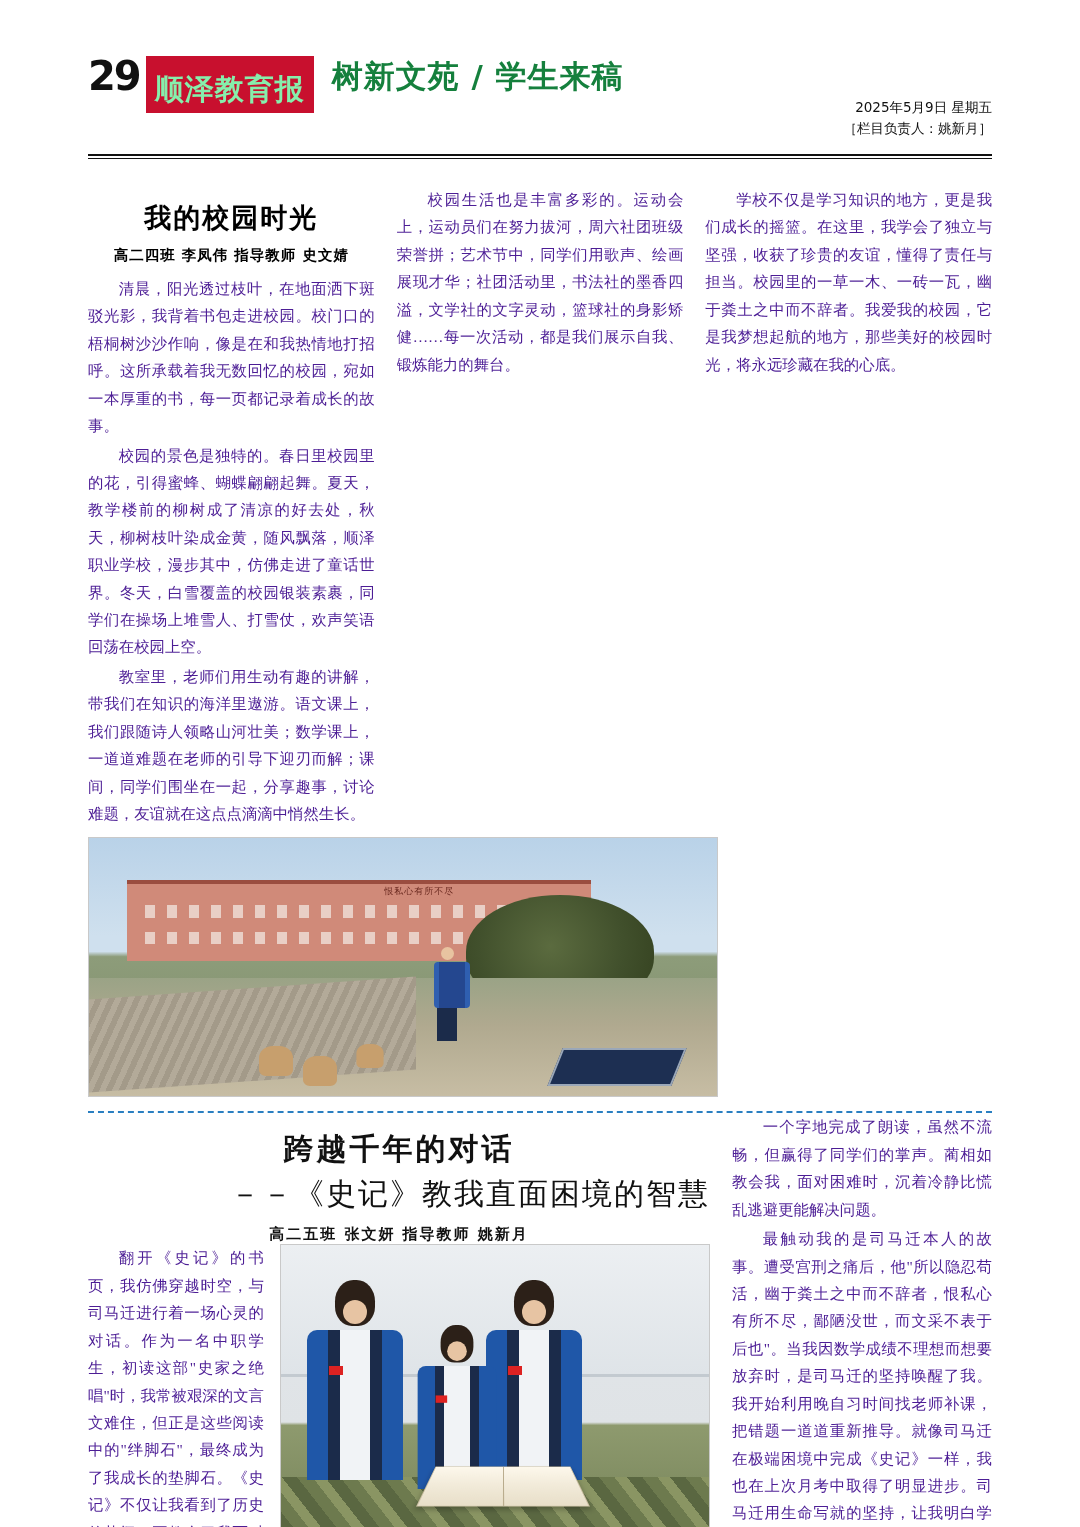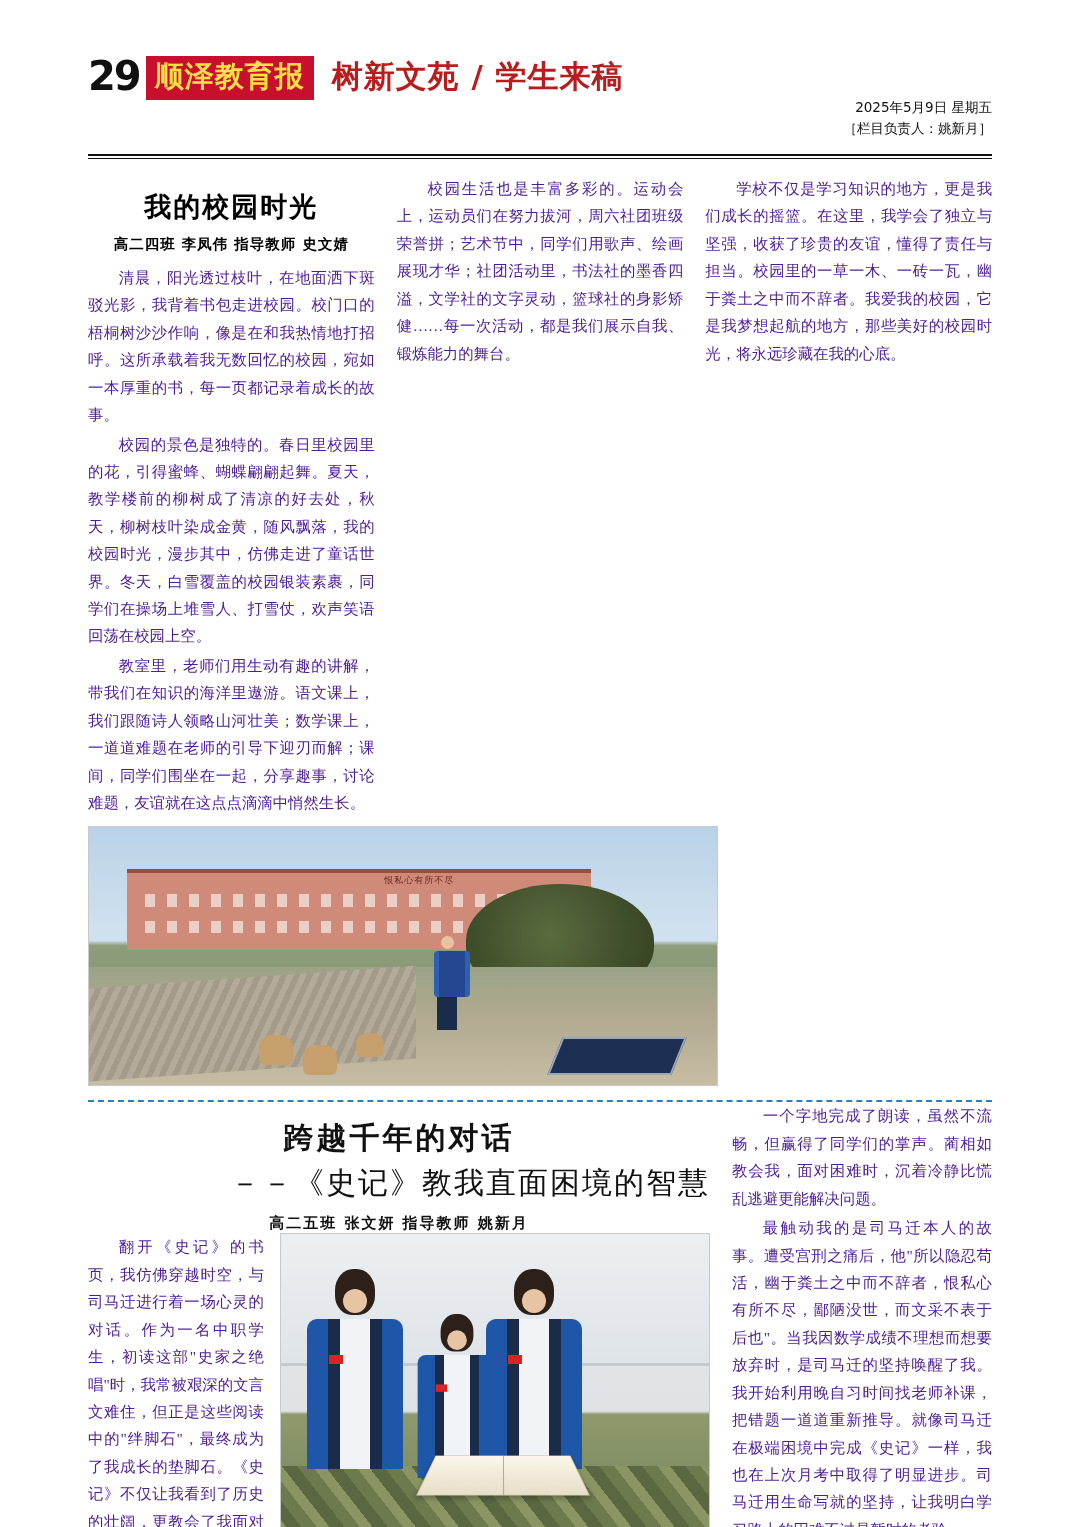--- a/index.html
+++ b/index.html
@@ -35,35 +35,35 @@
     font-family: "DejaVu Sans", sans-serif;
     font-weight: bold;
     font-size: 40px;
     color: #111;
     line-height: 1;
     margin-right: 6px;
     letter-spacing: -2px;
   }
   .paper-name {
     background: #c8102e;
-    color: #fde047;
+    color: #86efac;
     font-family: "DejaVu Sans", sans-serif;
     font-weight: bold;
     font-size: 29px;
     line-height: 1;
-    padding: 6px 9px 9px 9px;
+    padding: 19px 9px 9px 9px;
     letter-spacing: 1px;
   }
   .section-title {
     font-family: "DejaVu Sans", sans-serif;
     font-weight: bold;
     font-size: 31px;
     margin-left: 18px;
     letter-spacing: 1px;
-    color: #b91c1c;
+    color: #15803d;
   }
   .masthead-right {
     position: absolute;
     right: 0;
     bottom: 8px;
     text-align: right;
     font-family: "DejaVu Sans", sans-serif;
     font-size: 13.5px;
     color: #111;
     line-height: 1.6;
@@ -79,21 +79,21 @@
     margin: 2px 0 0 0;
   }
 
   
   .article {
     position: relative;
   }
   .cols3 {
     display: flex;
     gap: 22px;
-    margin-top: 16px;
+    margin-top: 27px;
   }
   .col {
     flex: 1 1 0;
     min-width: 0;
   }
 
   h1.headline {
     text-align: center;
     font-family: "DejaVu Sans", sans-serif;
     font-weight: bold;
@@ -356,21 +356,21 @@
   <hr class="rule-thick">
   <hr class="rule-thin">
 
   <div class="article">
     <div class="cols3">
 
       <div class="col">
         <h1 class="headline">我的校园时光</h1>
         <div class="byline">高二四班  李凤伟  指导教师  史文婧</div>
         <p class="body">清晨，阳光透过枝叶，在地面洒下斑驳光影，我背着书包走进校园。校门口的梧桐树沙沙作响，像是在和我热情地打招呼。这所承载着我无数回忆的校园，宛如一本厚重的书，每一页都记录着成长的故事。</p>
-        <p class="body">校园的景色是独特的。春日里校园里的花，引得蜜蜂、蝴蝶翩翩起舞。夏天，教学楼前的柳树成了清凉的好去处，秋天，柳树枝叶染成金黄，随风飘落，我的校园时光，漫步其中，仿佛走进了童话世界。冬天，白雪覆盖的校园银装素裹，同学们在操场上堆雪人、打雪仗，欢声笑语回荡在校园上空。</p>
+        <p class="body">校园的景色是独特的。春日里校园里的花，引得蜜蜂、蝴蝶翩翩起舞。夏天，教学楼前的柳树成了清凉的好去处，秋天，柳树枝叶染成金黄，随风飘落，顺泽职业学校，漫步其中，仿佛走进了童话世界。冬天，白雪覆盖的校园银装素裹，同学们在操场上堆雪人、打雪仗，欢声笑语回荡在校园上空。</p>
         <p class="body">教室里，老师们用生动有趣的讲解，带我们在知识的海洋里遨游。语文课上，我们跟随诗人领略山河壮美；数学课上，一道道难题在老师的引导下迎刃而解；课间，同学们围坐在一起，分享趣事，讨论难题，友谊就在这点点滴滴中悄然生长。</p>
       </div>
 
       <div class="col">
         <p class="body">校园生活也是丰富多彩的。运动会上，运动员们在努力拔河，周六社团班级荣誉拼；艺术节中，同学们用歌声、绘画展现才华；社团活动里，书法社的墨香四溢，文学社的文字灵动，篮球社的身影矫健……每一次活动，都是我们展示自我、锻炼能力的舞台。</p>
       </div>
 
       <div class="col">
         <p class="body">学校不仅是学习知识的地方，更是我们成长的摇篮。在这里，我学会了独立与坚强，收获了珍贵的友谊，懂得了责任与担当。校园里的一草一木、一砖一瓦，幽于粪土之中而不辞者。我爱我的校园，它是我梦想起航的地方，那些美好的校园时光，将永远珍藏在我的心底。</p>
       </div>

